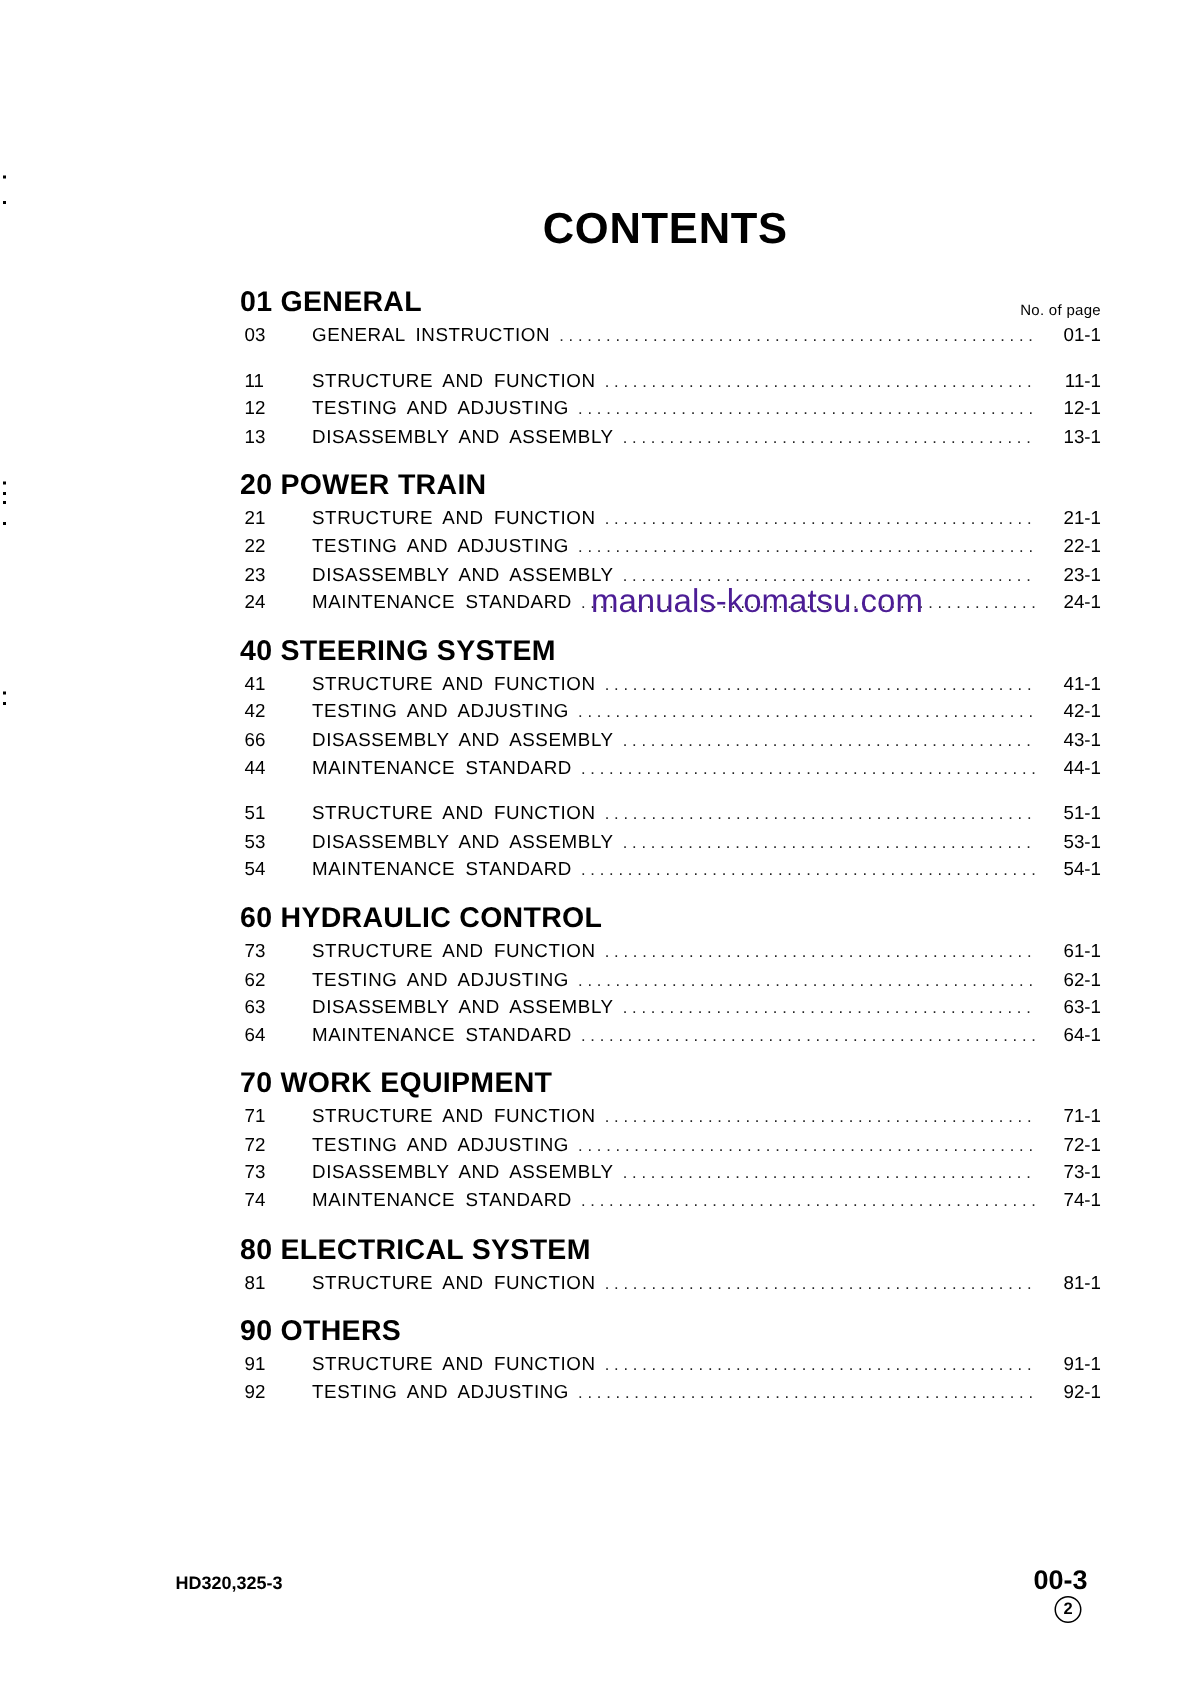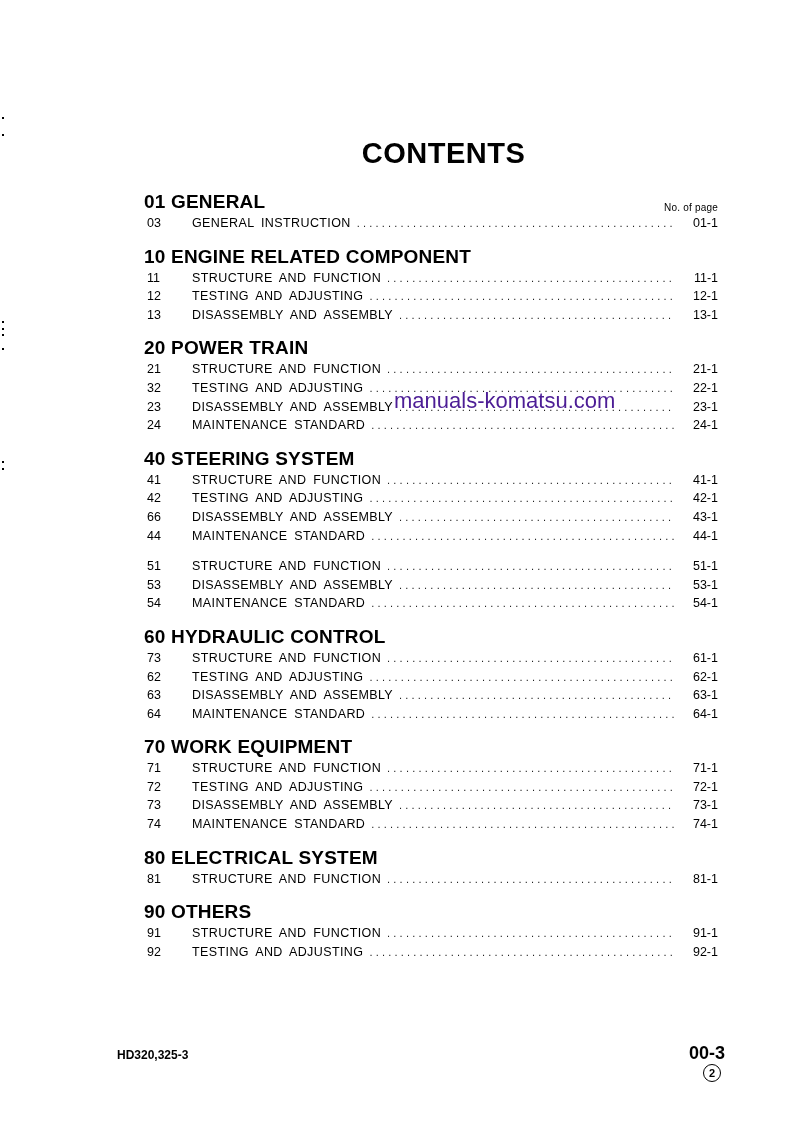--- a/index.html
+++ b/index.html
@@ -1,18 +1,18 @@
 <!DOCTYPE html>
 <html><head>
 <meta charset="utf-8">
 <style>
   html, body { margin: 0; padding: 0; background: #ffffff; }
   body { width: 793px; height: 1123px; position: relative; overflow: hidden; font-family: "Liberation Sans", sans-serif; color: #000; }
   .title { position: absolute; left: 0; width: 793px; top: 118px; text-align: center; font-size: 29px; font-weight: bold; letter-spacing: 0.5px; transform: translateX(47px); }
-  .toc { position: absolute; left: 144px; top: 190px; width: 574px; }
+  .toc { position: absolute; left: 160px; top: 190px; width: 574px; }
   .section { margin-bottom: 0; }
   .sec-head { position: relative; font-size: 19px; font-weight: bold; height: 24px; line-height: 24px; letter-spacing: 0.2px; }
   .nop { position: absolute; right: 0; top: 6px; font-size: 10px; font-weight: normal; }
   .entry { display: flex; align-items: baseline; height: 18.6px; font-size: 12.5px; line-height: 18.6px; }
   .entry .num { width: 48px; padding-left: 3px; box-sizing: border-box; }
   .entry .label { white-space: nowrap; letter-spacing: 0.4px; word-spacing: 3px; }
   .entry .dots { flex: 1; overflow: hidden; white-space: nowrap; margin: 0 6px; letter-spacing: 3.2px; font-size: 11px; color: #222; }
   .entry .pg { width: 38px; text-align: right; font-weight: normal; }
   .gap { height: 12px; }
   .watermark { position: absolute; left: 394px; top: 388px; font-size: 22px; color: #4c1d95; letter-spacing: 0px; background: transparent; }
@@ -45,21 +45,20 @@
     <div class="entry">
         <span class="num">03</span>
         <span class="label">GENERAL INSTRUCTION</span>
         <span class="dots">..........................................................................................................</span>
         <span class="pg">01-1</span>
       </div>
   </div>
   <div class="gap"></div>
 
   <div class="section">
-    <div class="sec-head"><span>10 ENGINE RELATED COMPONENT</span></div>
     <div class="entry">
         <span class="num">11</span>
         <span class="label">STRUCTURE AND FUNCTION</span>
         <span class="dots">..........................................................................................................</span>
         <span class="pg">11-1</span>
       </div>
     <div class="entry">
         <span class="num">12</span>
         <span class="label">TESTING AND ADJUSTING</span>
         <span class="dots">..........................................................................................................</span>
@@ -76,21 +75,21 @@
 
   <div class="section">
     <div class="sec-head"><span>20 POWER TRAIN</span></div>
     <div class="entry">
         <span class="num">21</span>
         <span class="label">STRUCTURE AND FUNCTION</span>
         <span class="dots">..........................................................................................................</span>
         <span class="pg">21-1</span>
       </div>
     <div class="entry">
-        <span class="num">32</span>
+        <span class="num">22</span>
         <span class="label">TESTING AND ADJUSTING</span>
         <span class="dots">..........................................................................................................</span>
         <span class="pg">22-1</span>
       </div>
     <div class="entry">
         <span class="num">23</span>
         <span class="label">DISASSEMBLY AND ASSEMBLY</span>
         <span class="dots">..........................................................................................................</span>
         <span class="pg">23-1</span>
       </div>

